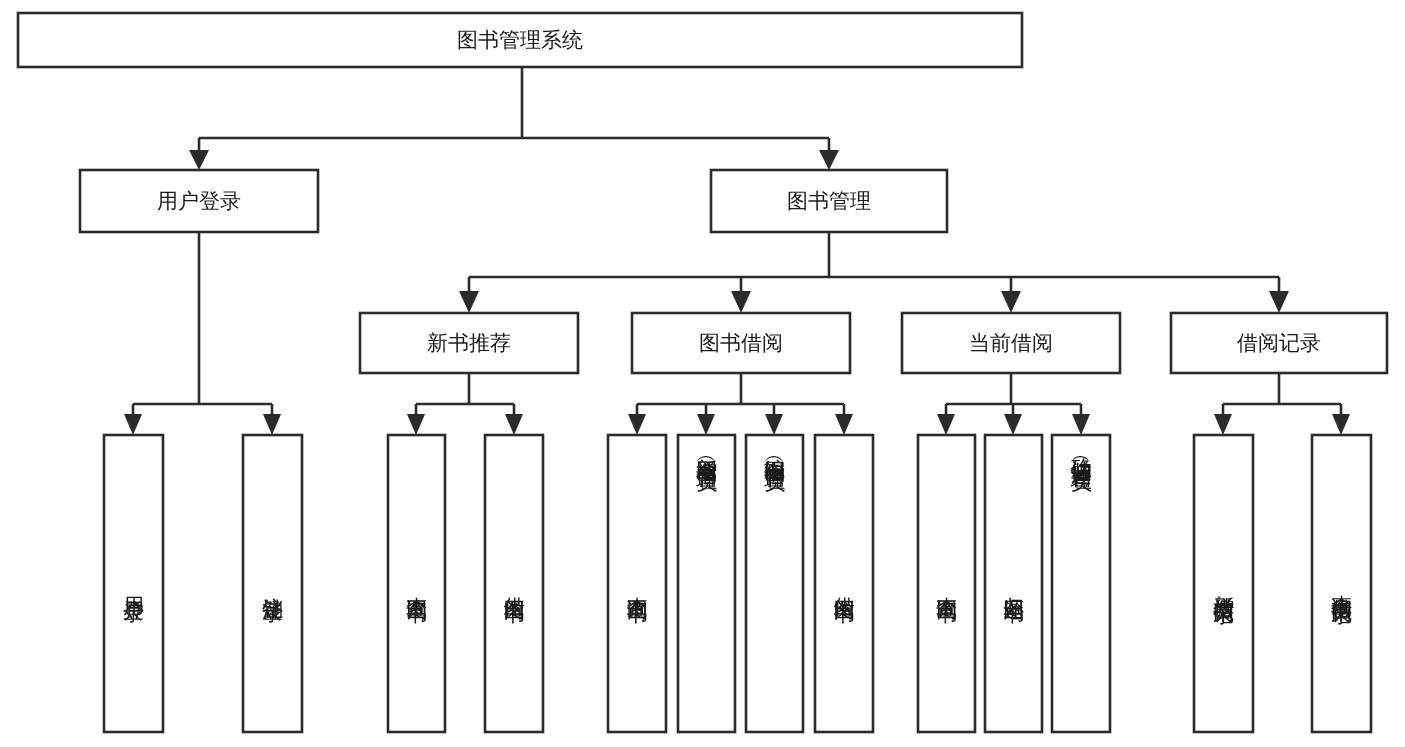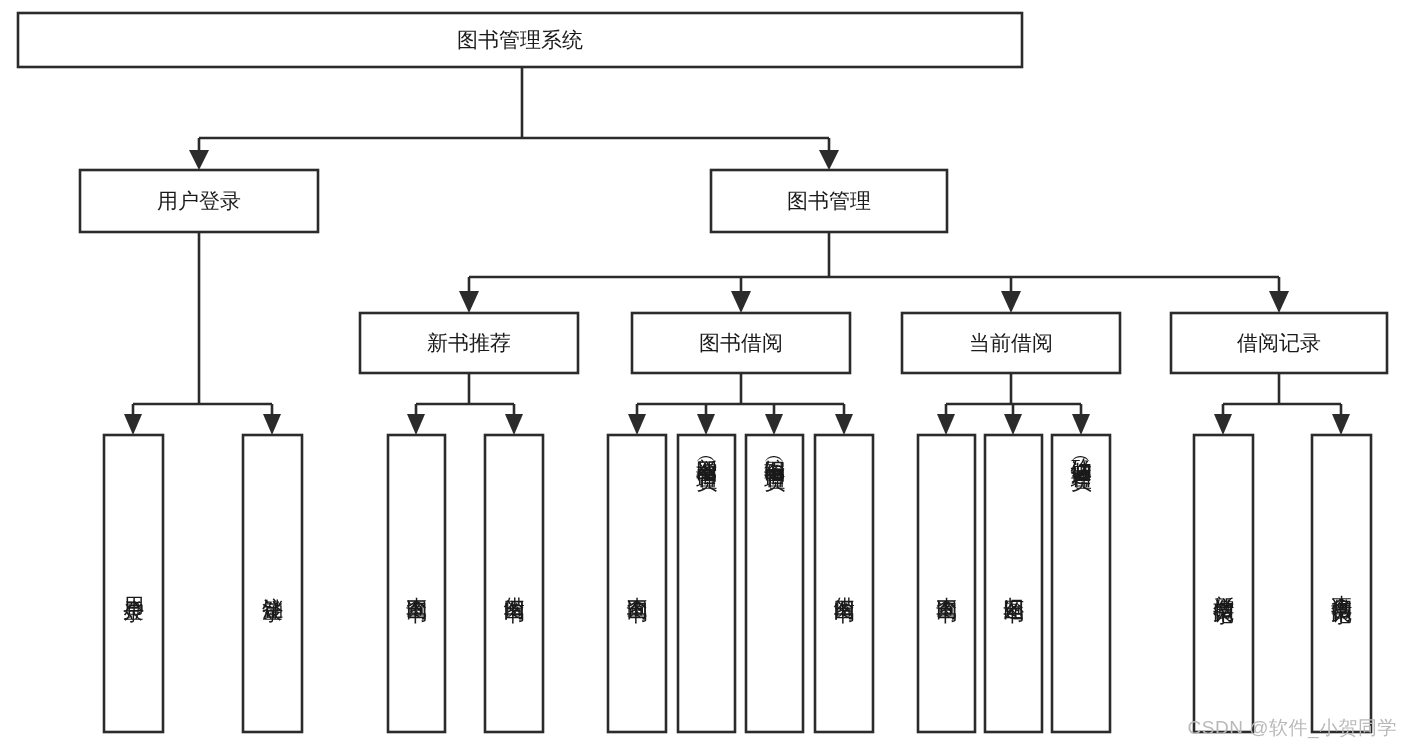--- a/index.html
+++ b/index.html
@@ -226,15 +226,14 @@
   </div>
 
   <div class="v-label-wrap" style="left:1194px;top:435px;width:59px;height:297px;">
     <span class="v-label">新增借阅记录</span>
   </div>
 
   <div class="v-label-wrap" style="left:1312px;top:435px;width:59px;height:297px;">
     <span class="v-label">查询借阅记录</span>
   </div>
 
-  <div id="watermark">CSDN @软件_小贺同学</div>
 
 </div>
 
 </body></html>

